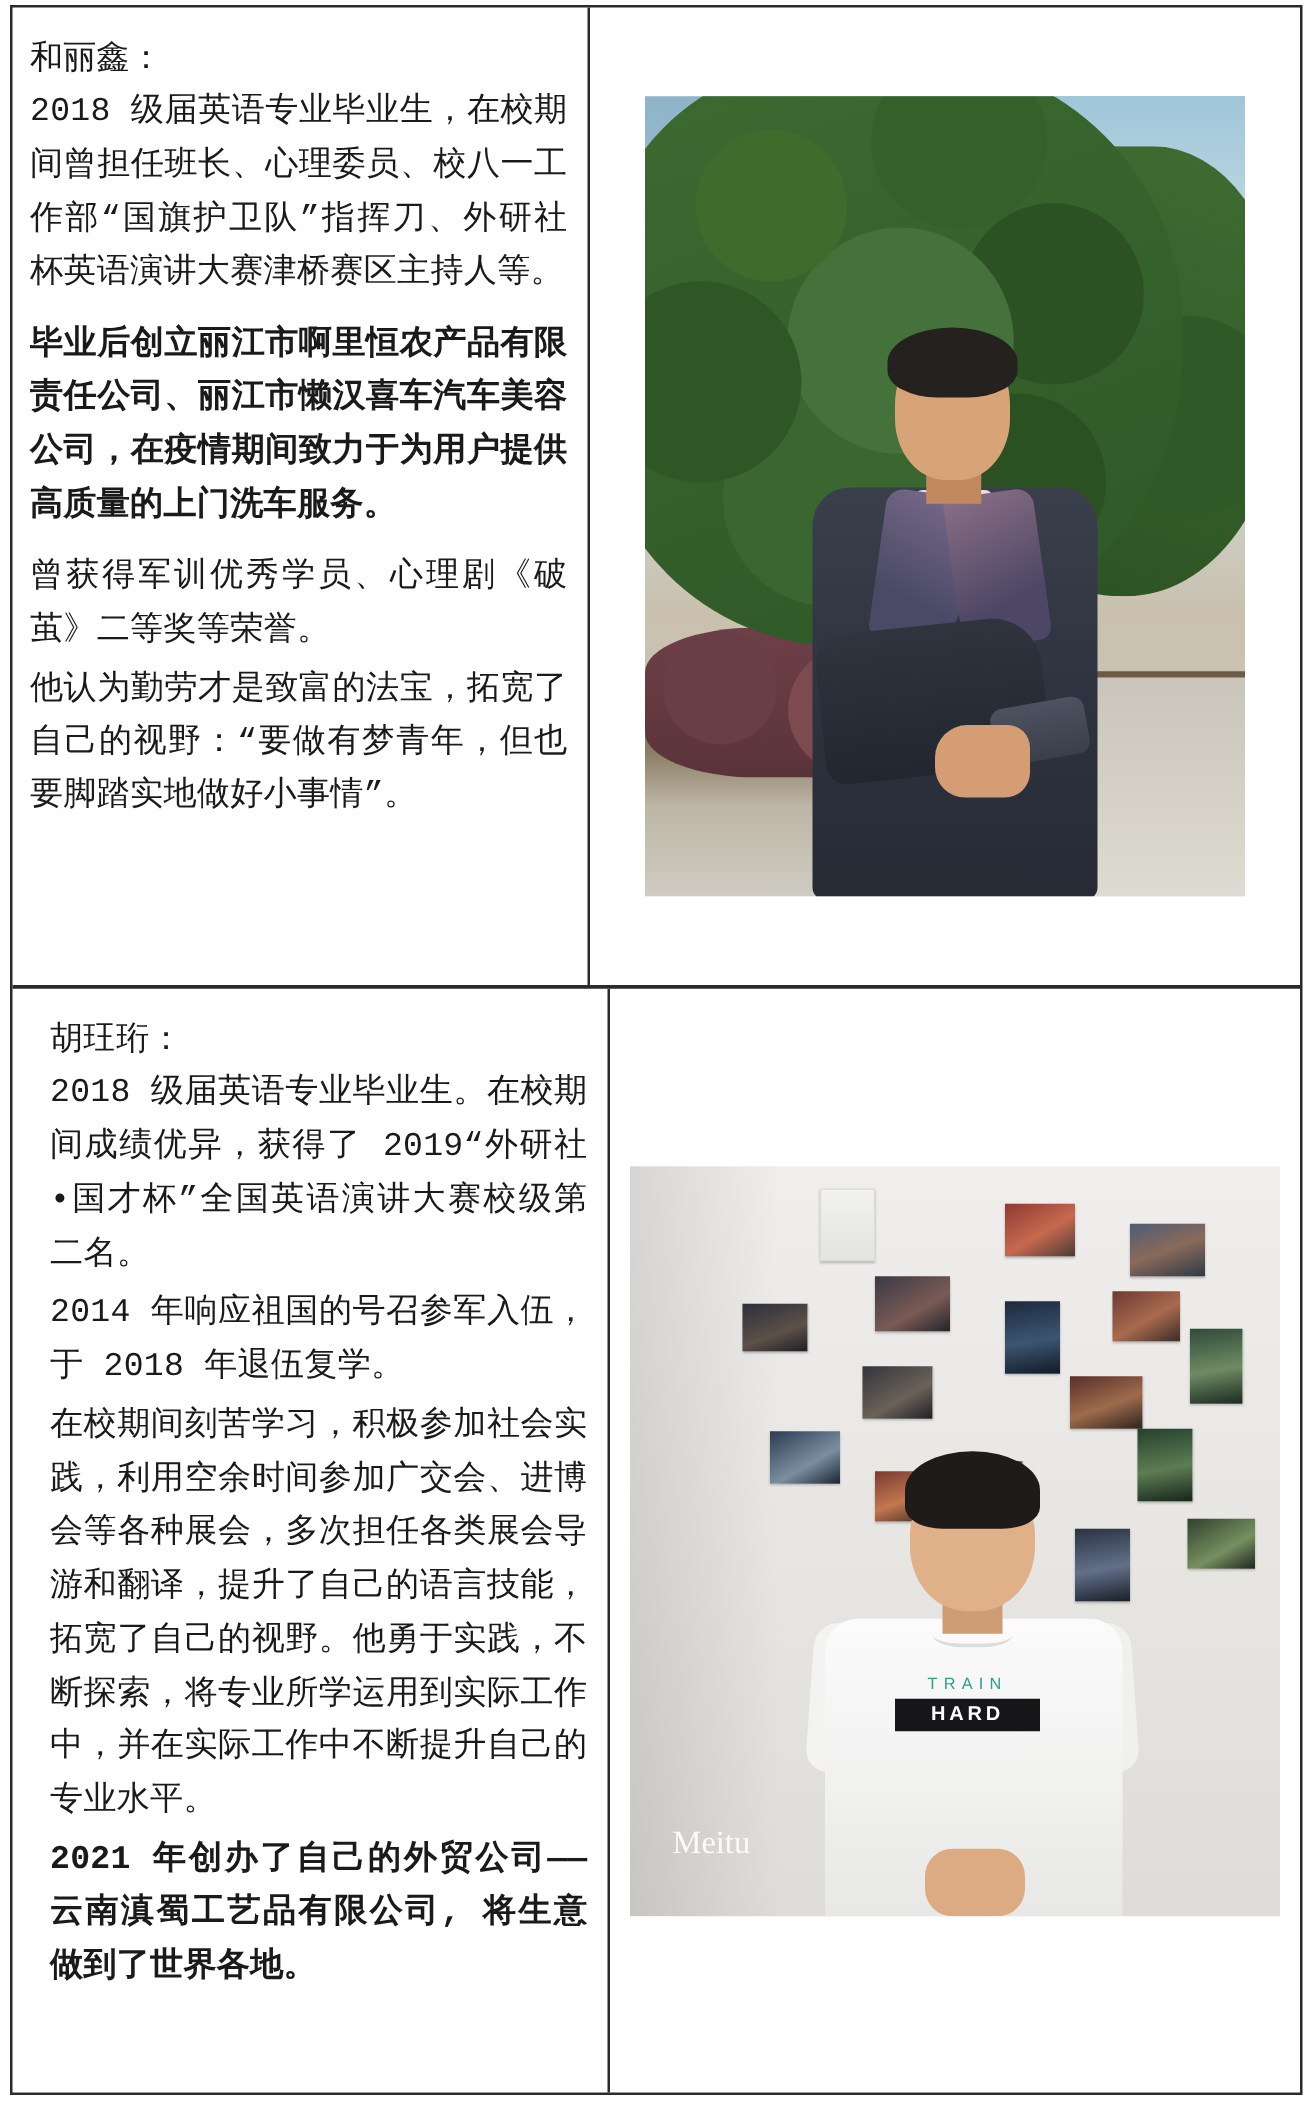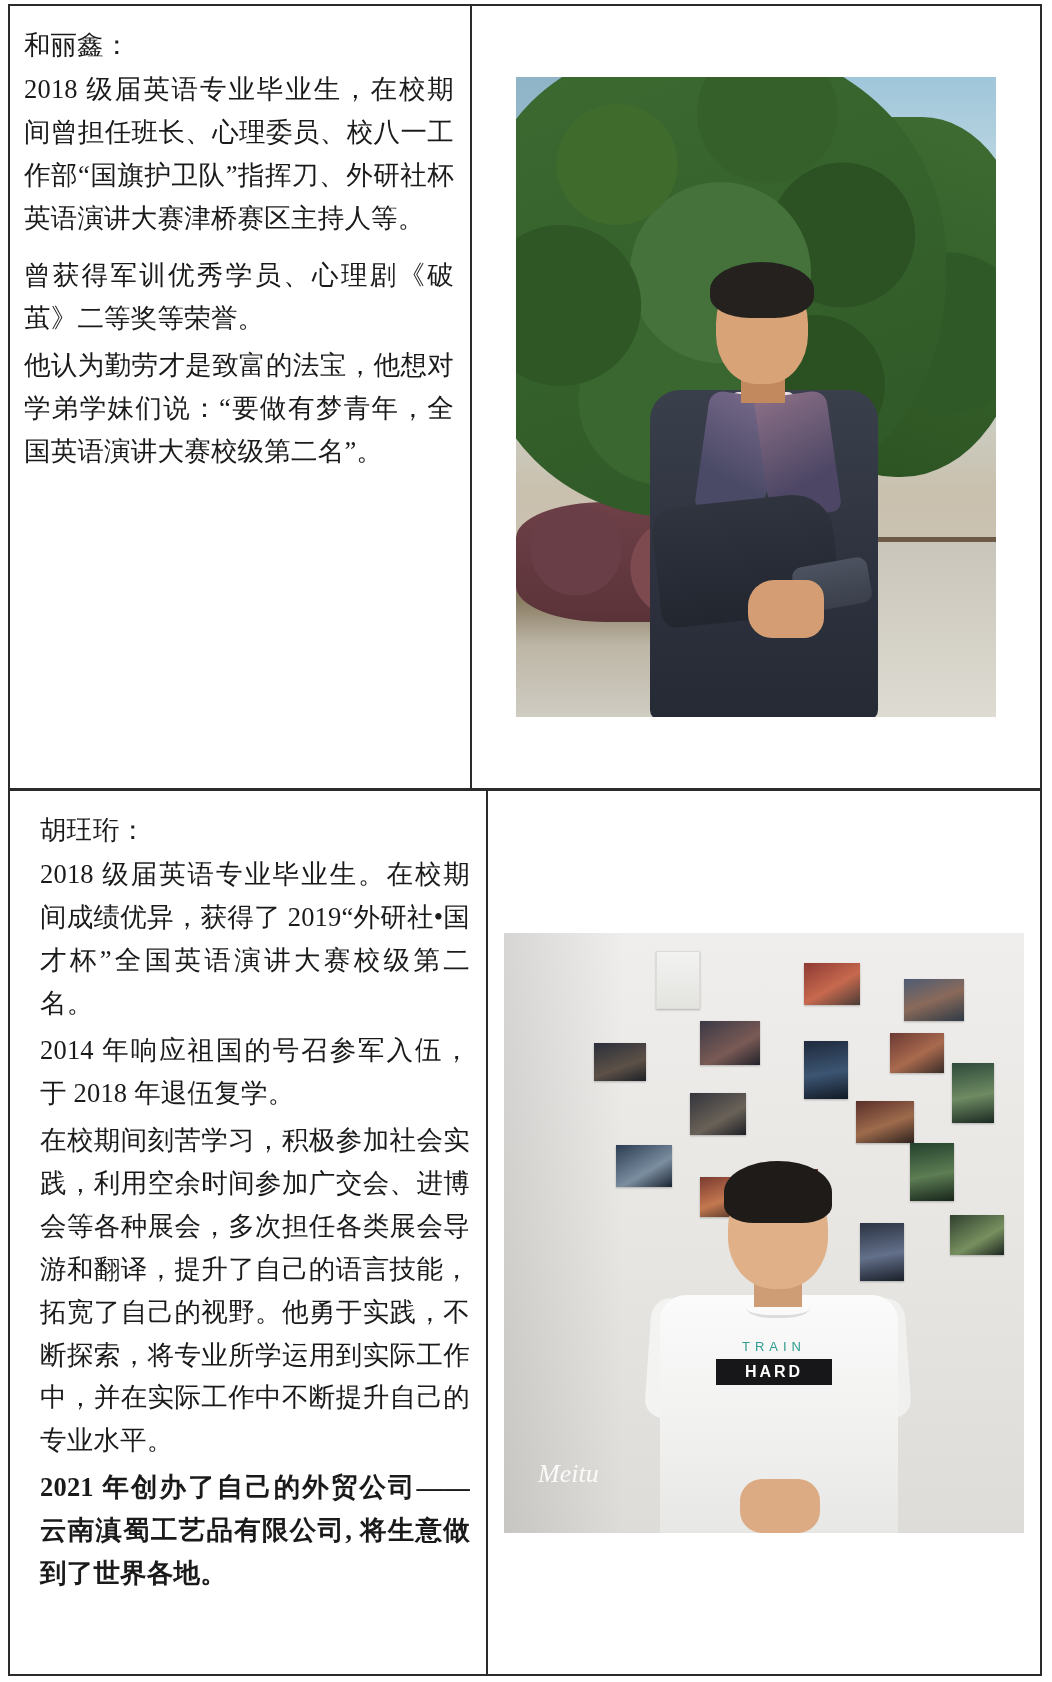--- a/index.html
+++ b/index.html
@@ -60,20 +60,21 @@
     justify-content: flex-start;
     overflow: hidden;
   }
 
   .para {
     font-size: 26.5px;
     line-height: 1.62;
     margin: 0 0 14px 0;
     letter-spacing: 0.2px;
     text-align: justify;
+    font-family: Liberation Mono, monospace;
   }
   .para.tight { margin-bottom: 4px; }
   .para.bold { font-weight: bold; }
   .name { font-size: 26.5px; line-height: 1.6; margin: 0 0 2px 0; }
 
   
   .photo1 {
     position: relative;
     width: 480px;
     height: 640px;
@@ -289,35 +290,36 @@
     width: 116px; height: 26px;
     background: #17171a; color: #ffffff;
     font-family: "Liberation Sans", sans-serif;
     font-size: 16px; letter-spacing: 3px; font-weight: bold;
     display: flex; align-items: center; justify-content: center;
   }
   .p2-watermark {
     position: absolute; left: 34px; bottom: 44px;
     color: #ffffff; opacity: 0.9;
     font-family: "Liberation Serif", serif;
-    font-style: italic; font-size: 26px;
+    font-size: 26px;
   }
 </style>
 </head>
 <body>
 
 <div class="page">
   <div class="doc-table">
 
     <div class="row row-1">
       <div class="cell-text">
         <div class="name">和丽鑫：</div>
         <p class="para">2018 级届英语专业毕业生，在校期间曾担任班长、心理委员、校八一工作部“国旗护卫队”指挥刀、外研社杯英语演讲大赛津桥赛区主持人等。</p>
+        <p class="para bold">毕业后创立丽江市啊里恒农产品有限责任公司、丽江市懒汉喜车汽车美容公司，在疫情期间致力于为用户提供高质量的上门洗车服务。</p>
         <p class="para tight">曾获得军训优秀学员、心理剧《破茧》二等奖等荣誉。</p>
-        <p class="para">他认为勤劳才是致富的法宝，他想对学弟学妹们说：“要做有梦青年，全国英语演讲大赛校级第二名”。</p>
+        <p class="para">他认为勤劳才是致富的法宝，拓宽了自己的视野：“要做有梦青年，但也要脚踏实地做好小事情”。</p>
       </div>
       <div class="cell-photo">
         <div class="photo1">
           <div class="p1-sky"></div>
           <div class="p1-building"></div>
           <div class="p1-building-win"></div>
           <div class="p1-ground"></div>
           <div class="p1-path"></div>
           <div class="p1-bush"></div>
           <div class="p1-tree2"></div>

